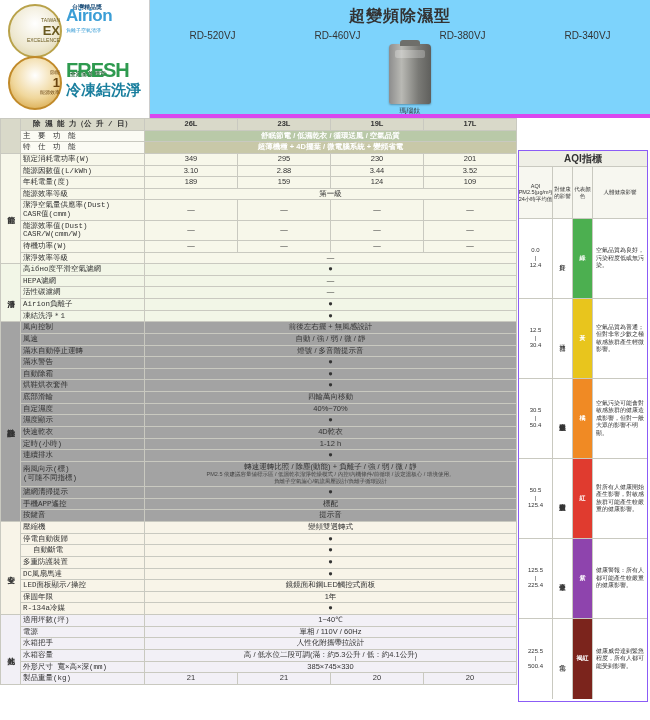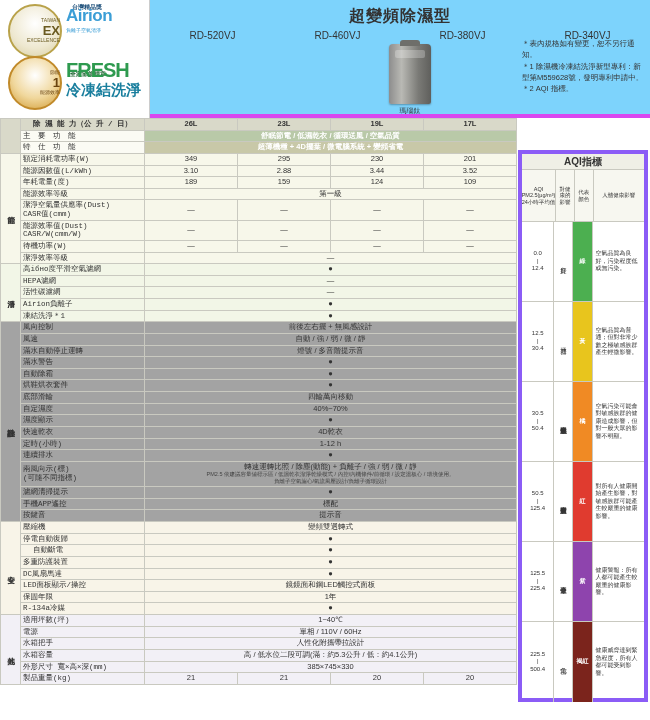--- a/index.html
+++ b/index.html
@@ -132,21 +132,21 @@
   .tiny { font-size:5.5px; line-height:1.25; color:#444; }
   .grp-cell {
     width:20px; text-align:center; background:#f0f0e4;
     font-size:8.5px; font-weight:bold; letter-spacing:0; color:#333;
   }
   .grp-cell span { writing-mode:vertical-rl; text-orientation:upright; display:inline-block; }
 
   
   .aqi {
     position:absolute; left:518px; top:150px; width:130px; height:552px;
-    border:4px solid #8b5cf6;
+    border:1px solid #8b5cf6;
     background:#fff;
   }
   .aqi-title {
     height:16px; line-height:16px; text-align:center;
     font-size:10px; font-weight:bold; color:#333;
     background:#efefe6; border-bottom:1px solid #c9c9c0;
   }
   .aqi-head {
     display:flex; height:52px; border-bottom:1px solid #c9c9c0;
     background:#f7f7f0;
@@ -214,23 +214,20 @@
         <div>RD-340VJ</div>
       </div>
       <div class="machine-wrap">
         <div class="machine">
           <div class="machine-cap"></div>
         </div>
         <div class="machine-label">瑪瑙鈦</div>
       </div>
     </div>
 
-    <div class="note-block" style="white-space:pre-line;">＊表內規格如有變更，恕不另行通知。
-＊1 除濕機冷凍結洗淨新型專利：新型第M559628號，發明專利申請中。
-＊2 AQI 指標。</div>
   </div>
 
   <table class="tbl">
     <tbody id="tbody">
         <tr class="hdr-row">
           <td class="grp-cell" rowspan="3"><span></span></td>
           <td class="c-lbl" style="white-space: pre-line;">除 濕 能 力（公 升 / 日）</td>
           <td class="c-val">26L</td>
           <td class="c-val">23L</td>
           <td class="c-val">19L</td>

